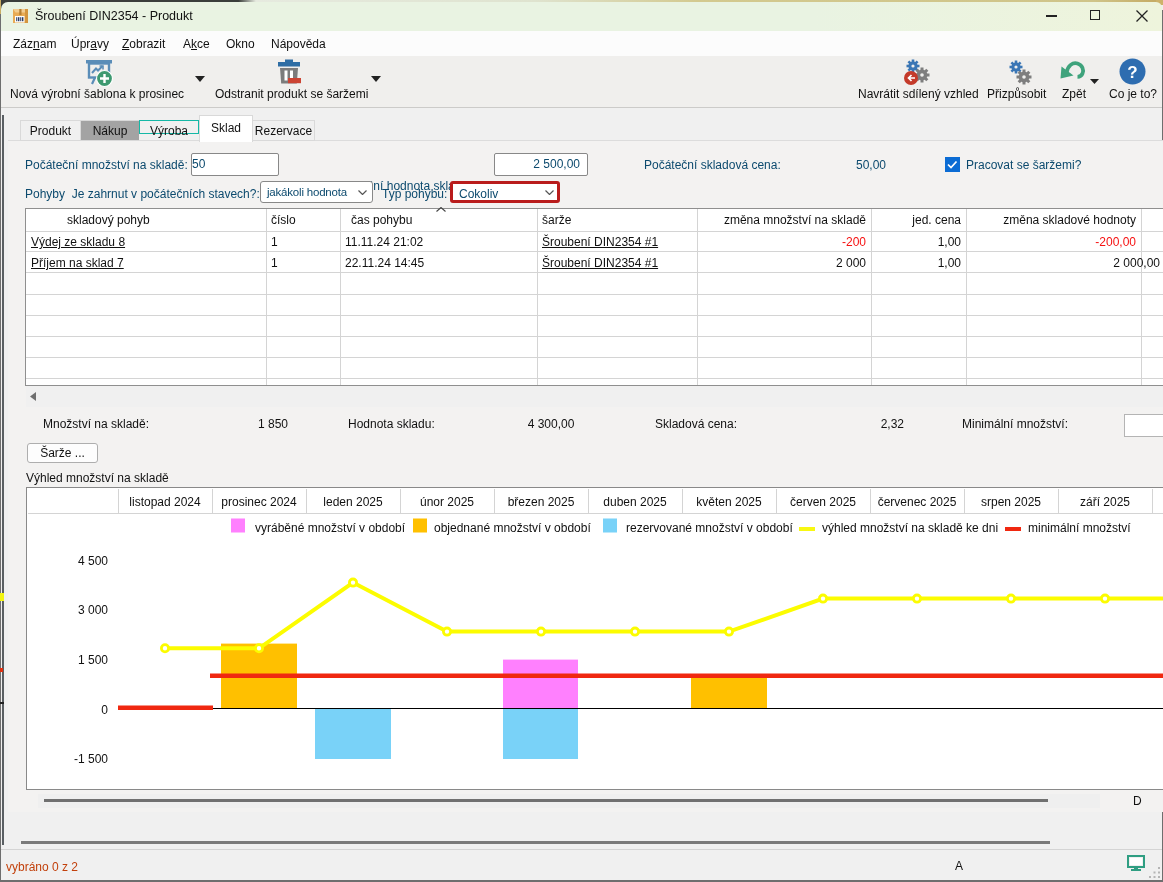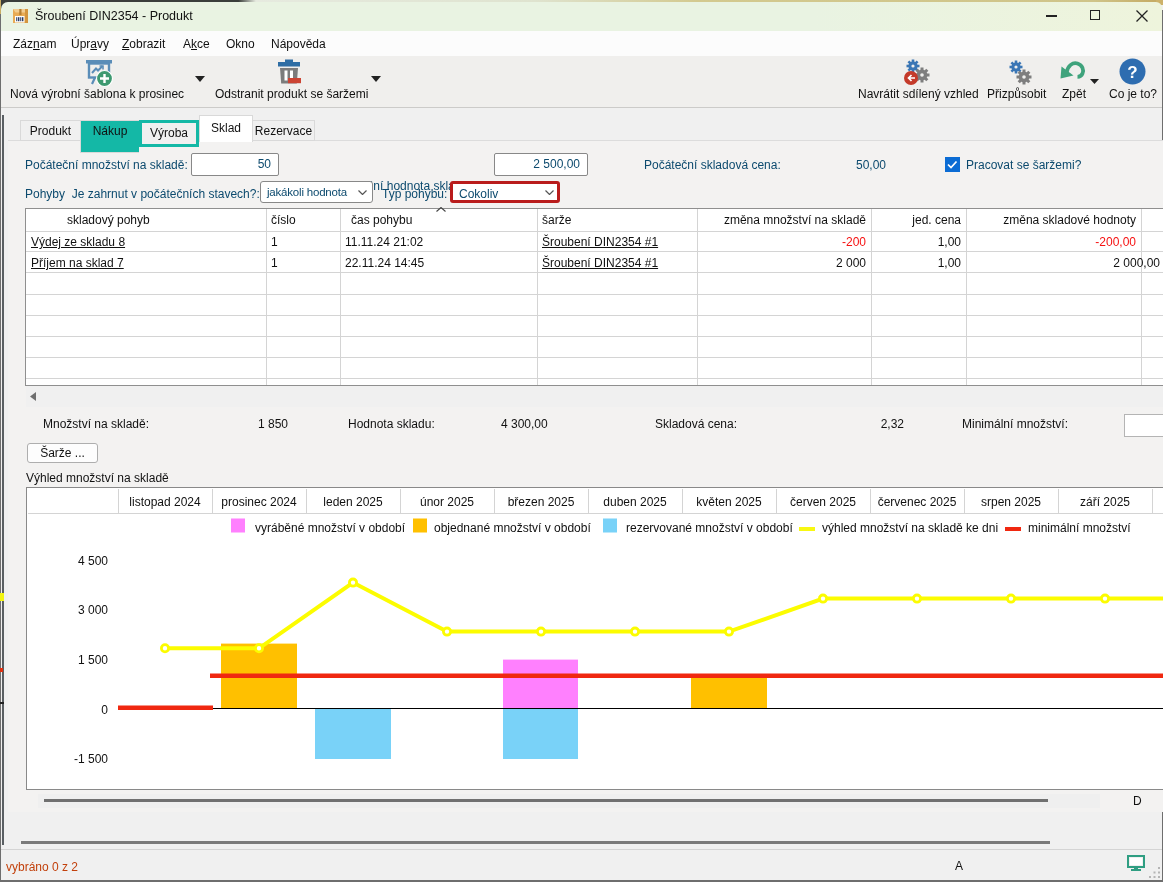--- a/index.html
+++ b/index.html
@@ -141,29 +141,29 @@
 
 <div class="abs" style="left:2px;top:115px;width:2px;height:730px;background:#5a5f63;"></div>
 <div class="abs" style="left:0px;top:593px;width:4px;height:8px;background:#f3f511;"></div>
 <div class="abs" style="left:0px;top:668px;width:3px;height:4px;background:#e03010;"></div>
 <div class="abs" style="left:0px;top:702px;width:4px;height:2px;background:#222;"></div>
 
 <div class="abs" style="left:8px;top:140px;width:1155px;height:672px;background:#f3f2f1;border-top:1px solid #dcdcdc;"></div>
 
 <div class="abs" id="tabs" style="left:0;top:112px;width:600px;height:30px;color:#111;">
   <div class="abs" style="left:20px;top:8px;width:60px;height:21px;background:#f0f0f0;border:1px solid #d9d9d9;border-right:none;text-align:center;line-height:20px;">Produkt</div>
-  <div class="abs" style="left:80px;top:8px;width:59px;height:33px;background:#14b8a6;border:1px solid #d9d9d9;border-right:none;text-align:center;line-height:20px;">Nákup</div>
-  <div class="abs" style="left:139px;top:8px;width:60px;height:27px;background:#f0f0f0;border:3px solid #14b8a6;text-align:center;line-height:20px;">Výroba</div>
+  <div class="abs" style="left:80px;top:8px;width:59px;height:21px;background:#a3a3a3;border:1px solid #d9d9d9;border-right:none;text-align:center;line-height:20px;">Nákup</div>
+  <div class="abs" style="left:139px;top:8px;width:60px;height:14px;background:#f0f0f0;border:1px solid #14b8a6;text-align:center;line-height:20px;">Výroba</div>
   <div class="abs" style="left:253px;top:8px;width:62px;height:21px;background:#f0f0f0;border:1px solid #d9d9d9;border-left:none;text-align:center;line-height:20px;">Rezervace</div>
   <div class="abs" style="left:199px;top:3px;width:54px;height:27px;background:#fff;border:1px solid #d9d9d9;border-bottom:none;text-align:center;line-height:24px;">Sklad</div>
 </div>
 
 <div class="abs" id="form" style="left:0;top:145px;width:1163px;height:65px;color:#0c4a6e;">
   <div class="abs" style="left:25px;top:13px;">Počáteční množství na skladě:</div>
-  <div class="abs" style="left:191px;top:8px;width:88px;height:23px;background:#fff;border:1px solid #888;border-radius:2px;text-align:right;line-height:21px;padding-right:7px;">50</div>
+  <div class="abs" style="left:191px;top:8px;width:88px;height:23px;background:#fff;border:1px solid #888;border-radius:2px;line-height:21px;padding-right:7px;">50</div>
   <div class="abs" style="left:330px;top:9px;margin-top:25px;">Počáteční hodnota skladu:</div>
   <div class="abs" style="left:494px;top:8px;width:94px;height:23px;background:#fff;border:1px solid #888;border-radius:2px;text-align:right;line-height:21px;padding-right:7px;">2 500,00</div>
   <div class="abs" style="left:644px;top:13px;">Počáteční skladová cena:</div>
   <div class="abs" style="left:786px;top:13px;width:100px;text-align:right;">50,00</div>
   <svg class="abs" style="left:945px;top:12px;" width="15" height="15" viewBox="0 0 15 15">
     <rect x="0.5" y="0.5" width="14" height="14" fill="#0b6cd4" stroke="#0b6cd4"></rect>
     <path d="M3 7.5 L6 10.5 L11.5 4.5" stroke="#fff" stroke-width="1.7" fill="none"></path>
   </svg>
   <div class="abs" style="left:966px;top:13px;">Pracovat se šaržemi?</div>
   <div class="abs" style="left:25px;top:42px;">Pohyby&nbsp; Je zahrnut v počátečních stavech?:</div>
@@ -228,21 +228,21 @@
 
 <div class="abs" style="left:26px;top:386px;width:1137px;height:21px;background:#f0f0f0;"></div>
 <svg class="abs" style="left:29px;top:392px;" width="8" height="9" viewBox="0 0 8 9">
     <path d="M7 0 L7 9 L1 4.5 Z" fill="#6f6f6f"></path>
   </svg>
 
 <div class="abs" id="summary" style="left:0;top:412px;width:1163px;height:26px;color:#111;margin-left:18px;">
   <div class="abs" style="left:25px;top:5px;">Množství na skladě:</div>
   <div class="abs" style="left:170px;top:5px;width:100px;text-align:right;">1 850</div>
   <div class="abs" style="left:330px;top:5px;">Hodnota skladu:</div>
-  <div class="abs" style="left:483px;top:5px;width:100px;text-align:left;">4 300,00</div>
+  <div class="abs" style="left:483px;top:5px;width:100px;text-align:center;">4 300,00</div>
   <div class="abs" style="left:637px;top:5px;">Skladová cena:</div>
   <div class="abs" style="left:786px;top:5px;width:100px;text-align:right;">2,32</div>
   <div class="abs" style="left:944px;top:5px;">Minimální množství:</div>
   <div class="abs" style="left:1106px;top:2px;width:57px;height:23px;background:#fff;border:1px solid #b4b4b4;border-right:none;"></div>
 </div>
 
 <div class="abs" style="left:27px;top:443px;width:71px;height:20px;background:#fdfdfd;border:1px solid #aeaeae;border-radius:3px;text-align:center;line-height:18px;color:#111;">Šarže ...</div>
 
 <div class="abs" style="left:26px;top:471px;color:#111;">Výhled množství na skladě</div>
 

